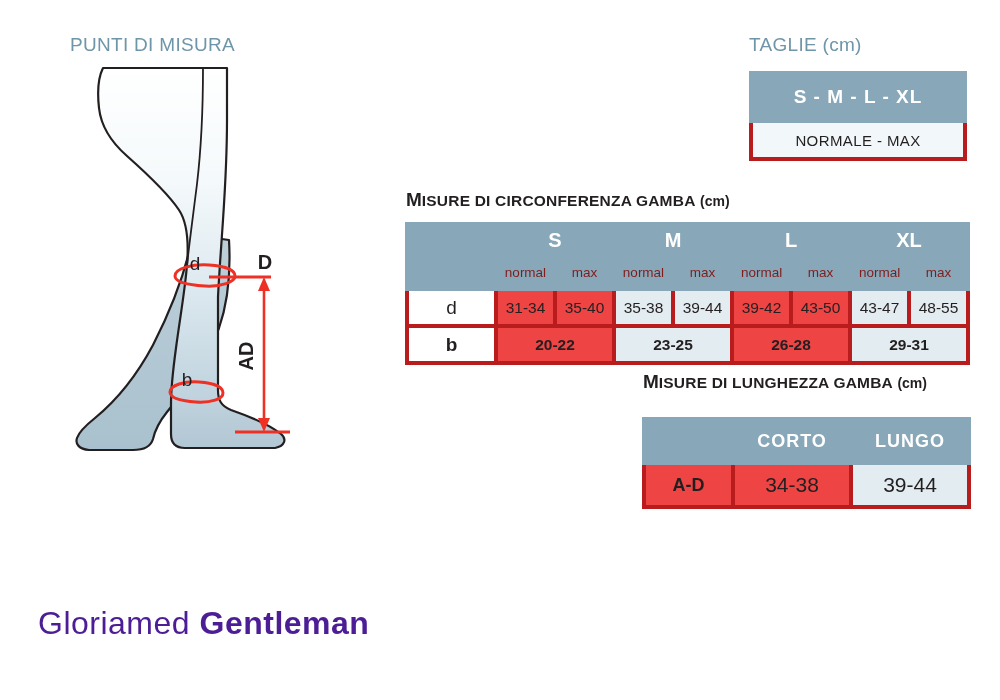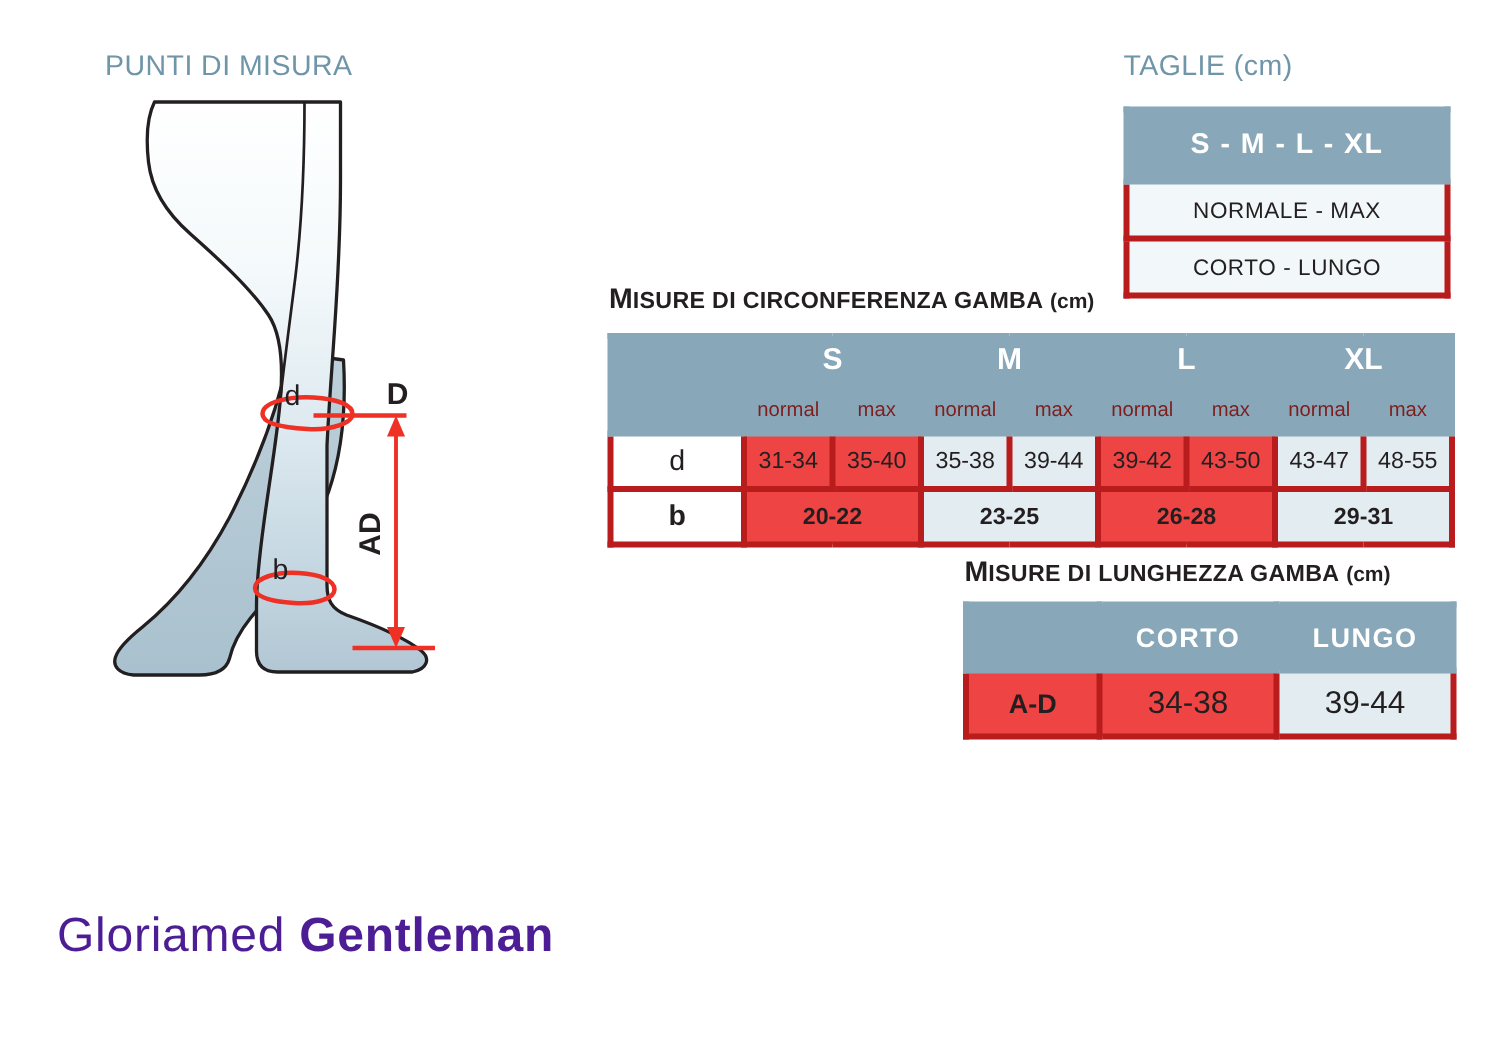--- a/index.html
+++ b/index.html
@@ -119,21 +119,21 @@
     height: 33px;
     color: #231f20;
   }
   #table-circ .b-label {
     font-size: 19px;
     font-weight: bold;
     height: 33px;
   }
 
   
-  #table-lung { left: 642px; top: 401px; width: 325px; }
+  #table-lung { left: 642px; top: 417px; width: 325px; }
   #table-lung .l-head {
     font-size: 18px;
     letter-spacing: 1px;
     height: 40px;
   }
   #table-lung .l-label {
     font-size: 18px;
     font-weight: bold;
     height: 40px;
     color: #231f20;
@@ -252,23 +252,20 @@
 </div>
 
 <table class="tbl" id="table-taglie">
   <tbody>
     <tr>
       <td class="hdr t-head">S - M - L - XL</td>
     </tr>
     <tr>
       <td class="t-row">NORMALE - MAX</td>
     </tr>
-    <tr>
-      <td class="t-row">CORTO - LUNGO</td>
-    </tr>
   </tbody>
 </table>
 
 <div class="table-caption" id="caption-circ">
   <span class="cap-big">M</span><span class="cap-small">ISURE DI CIRCONFERENZA GAMBA</span>
   <span class="cap-unit">(cm)</span>
 </div>
 
 <table class="tbl" id="table-circ">
   <colgroup>

